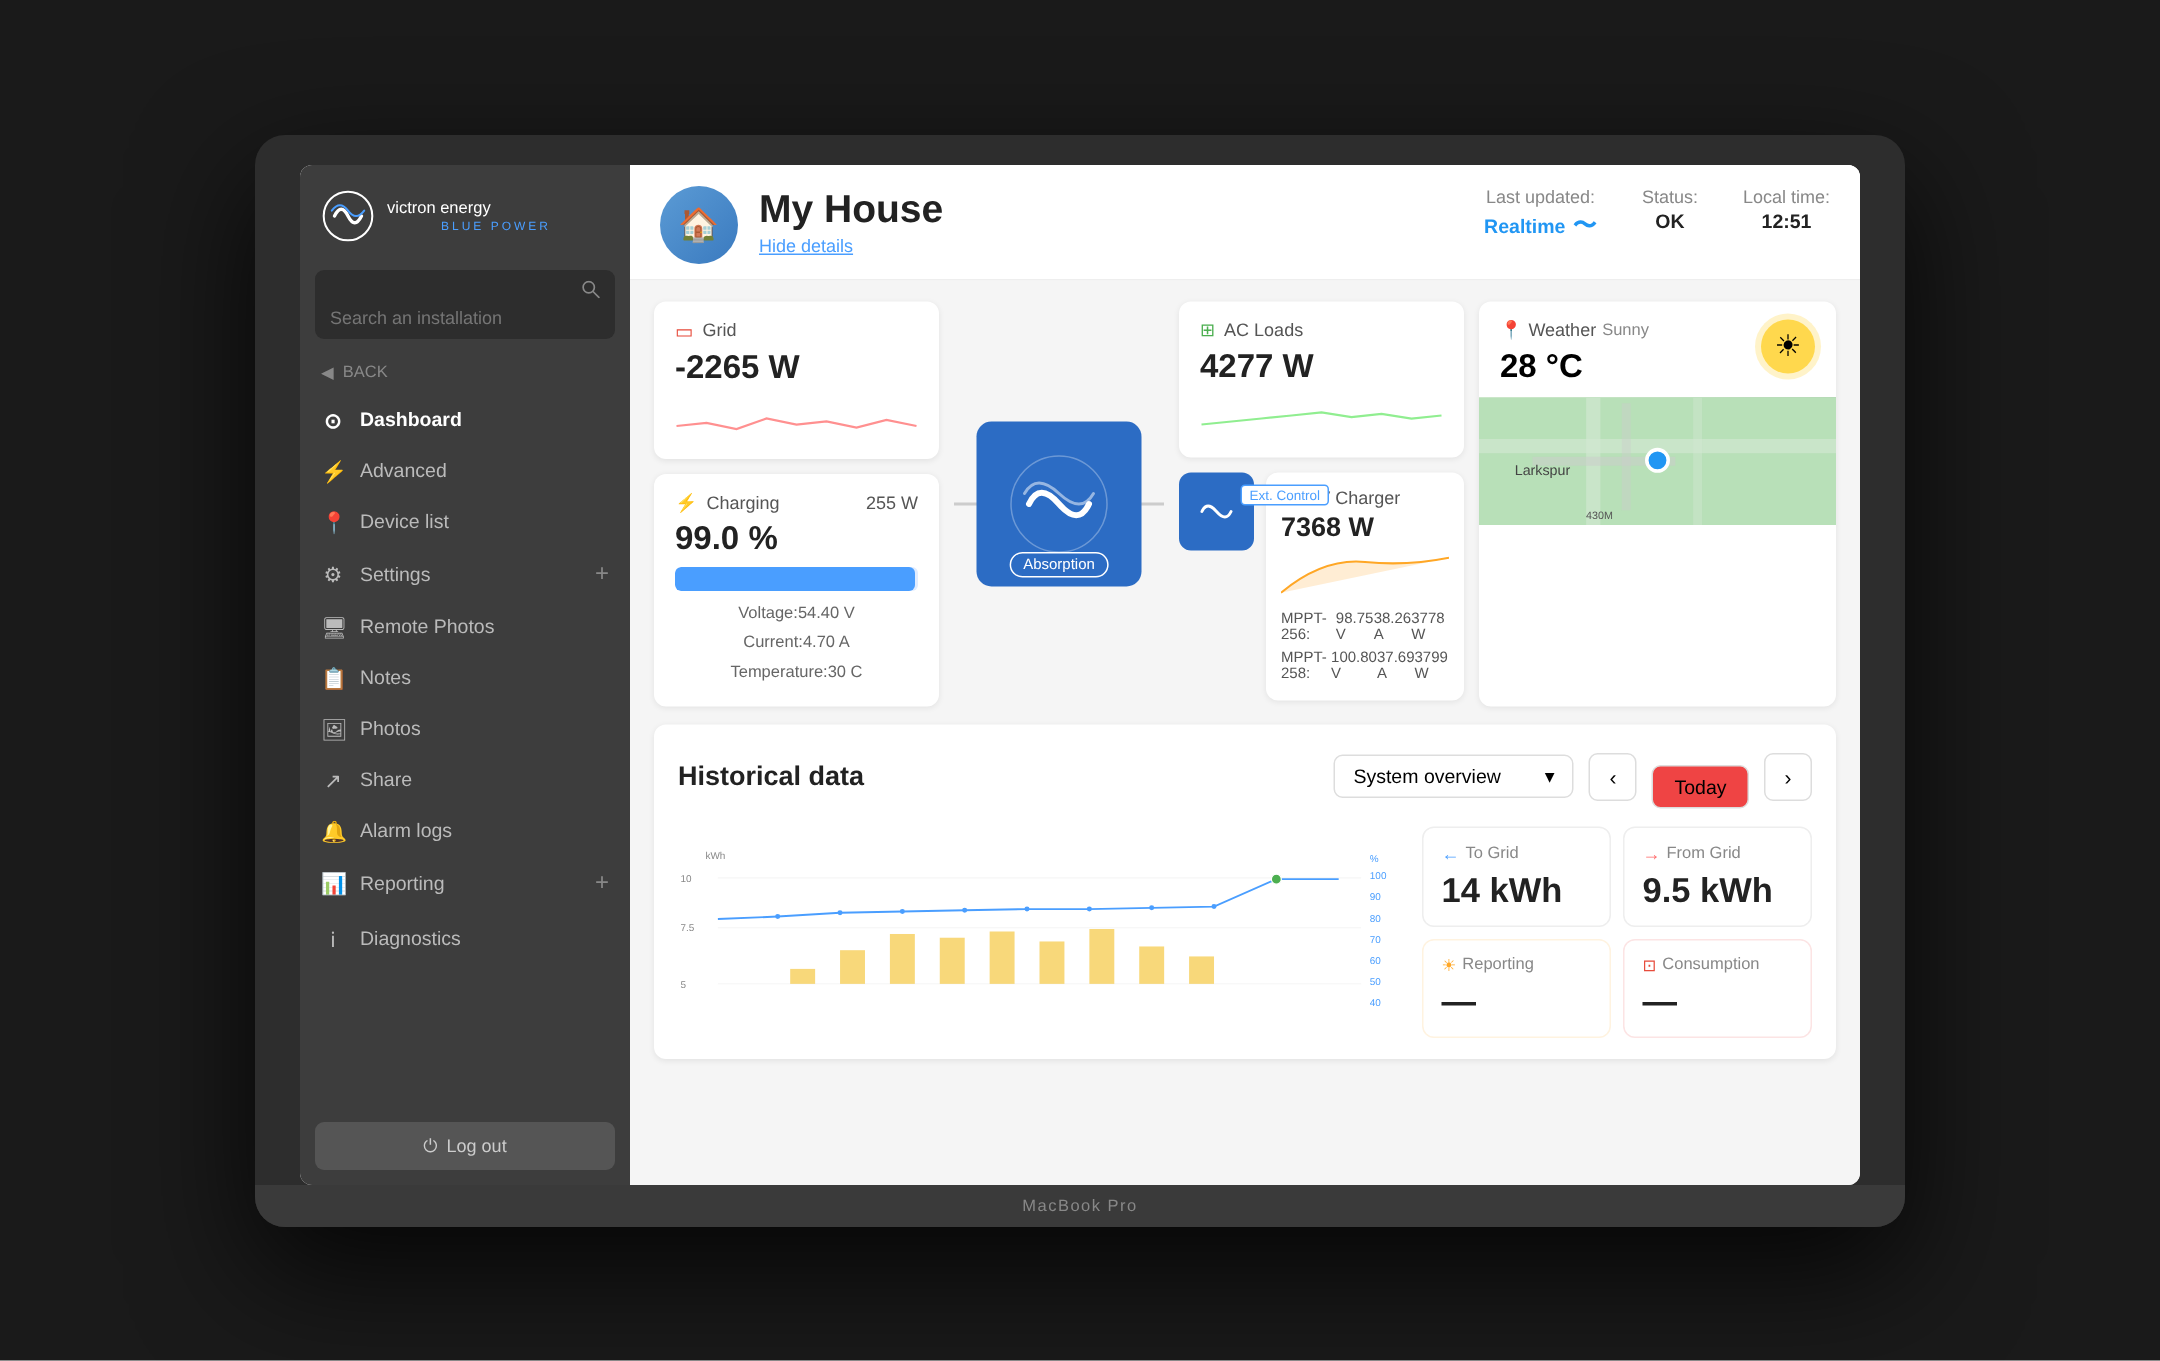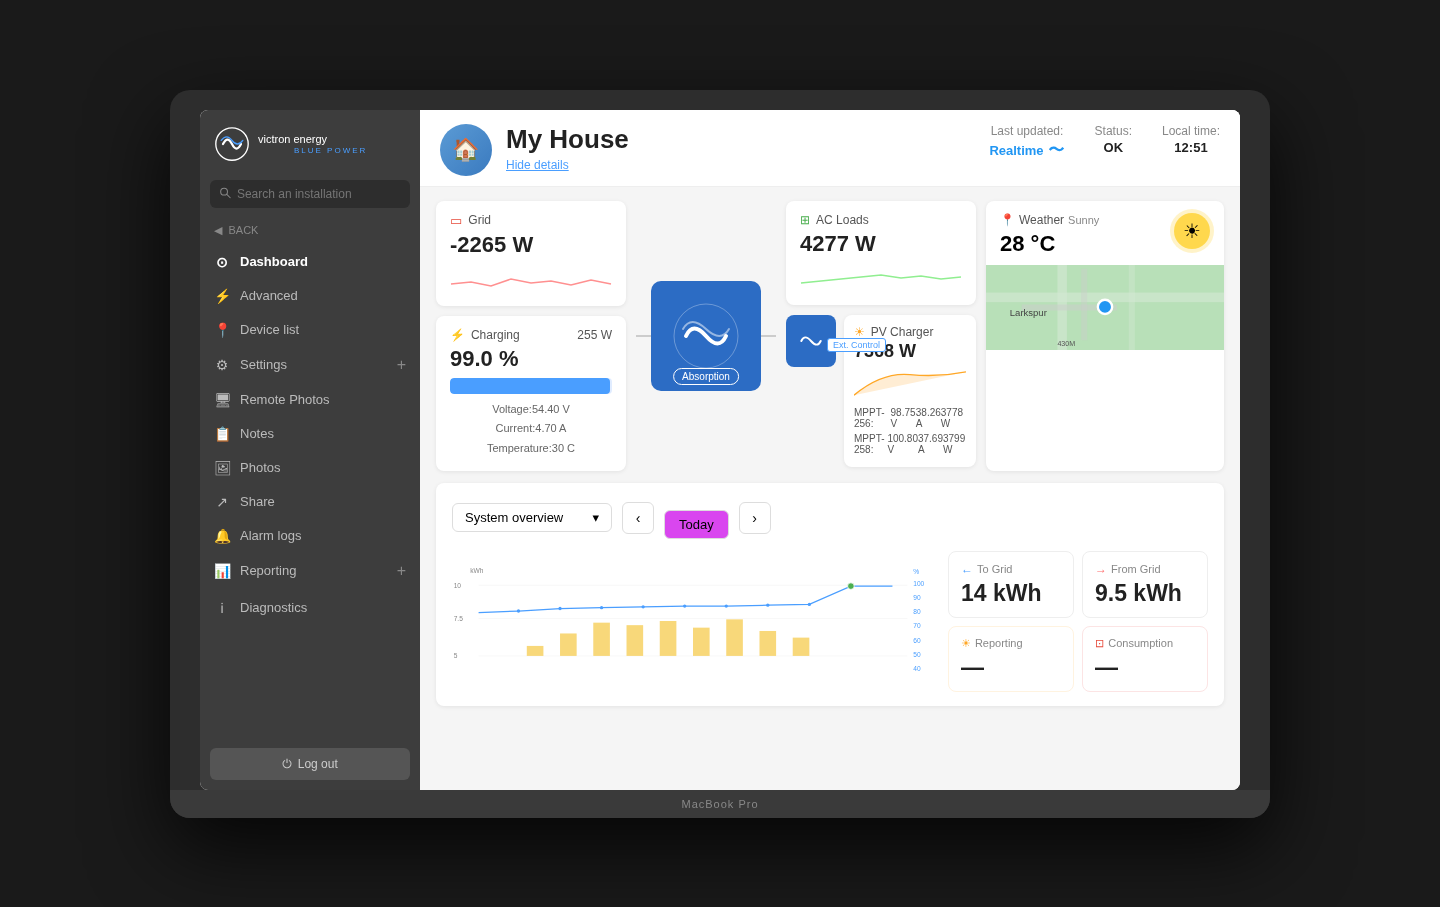--- a/index.html
+++ b/index.html
@@ -70,24 +70,25 @@
       font-size: 8px;
       letter-spacing: 2px;
       text-transform: uppercase;
       padding-left: 36px;
     }
     .search-box {
       margin: 8px 10px;
       background: #2d2d2d;
       border-radius: 6px;
       display: flex;
-      align-items: flex-start;
+      align-items: flex-end;
       padding: 7px 10px;
       gap: 6px;
       cursor: text;
+      flex-direction: column;
     }
     .search-box input {
       background: none;
       border: none;
       color: #888;
       font-size: 12px;
       outline: none;
       width: 100%;
     }
     .back-btn {
@@ -327,21 +328,21 @@
       background: #fff;
       cursor: pointer;
       display: flex;
       align-items: center;
       justify-content: center;
       font-size: 14px;
     }
     .today-btn {
       border: 1px solid #ddd;
       border-radius: 6px;
-      background: #d946ef;
+      background: #ef4444;
       padding: 6px 14px;
       font-size: 13px;
       cursor: pointer;
       margin-top: 13px;
     }
     .chart-area {
       display: flex;
       gap: 14px;
     }
     .chart-canvas {
@@ -574,21 +575,21 @@
                 </svg>
               </div>
             </div>
 
             <div style="margin-top:10px; display:flex; gap:8px; align-items:flex-start;">
 
               <div style="width:50px; min-width:50px; background:#2c6cc4; border-radius:8px; padding:8px; display:flex; align-items:center; justify-content:center; position:relative;">
                 <svg width="36" height="36" viewBox="0 0 70 70">
                   <path d="M15 35 Q22 20 35 35 Q48 50 55 35" fill="none" stroke="#fff" stroke-width="4" stroke-linecap="round"></path>
                 </svg>
-                <div style="position:absolute; right:-50px; top:23px; border:1px solid #4a9eff; color:#4a9eff; font-size:9px; padding:1px 5px; border-radius:3px; white-space:nowrap; background:#fff;">Ext. Control</div>
+                <div style="position:absolute; right:-50px; top:8px; border:1px solid #4a9eff; color:#4a9eff; font-size:9px; padding:1px 5px; border-radius:3px; white-space:nowrap; background:#fff;">Ext. Control</div>
               </div>
 
               <div class="card" style="flex:1; padding:10px;">
                 <div class="card-header" style="margin-bottom:2px;">
                   <span style="color:#FFA726;">☀</span>
                   <span>PV Charger</span>
                 </div>
                 <div class="card-value" style="font-size:18px;">7368 W</div>
                 <div style="height:35px; margin:4px 0;">
                   <svg viewBox="0 0 120 35" width="100%" height="100%">
@@ -636,20 +637,21 @@
                 <circle cx="100" cy="42" r="6" fill="#2196f3" stroke="#fff" stroke-width="2"></circle>
                 <text x="60" y="75" font-size="6" fill="#555">430M</text>
               </svg>
               
             </div>
           </div>
         </div>
 
         <div class="historical-section">
           <div class="historical-header">
+            <span class="historical-title">Historical data</span>
             <div class="system-overview-select">
               <span>System overview</span>
               <span>▾</span>
             </div>
             <div class="nav-arrow-btn">‹</div>
             <div class="today-btn">Today</div>
             <div class="nav-arrow-btn">›</div>
           </div>
 
           <div class="chart-area">

